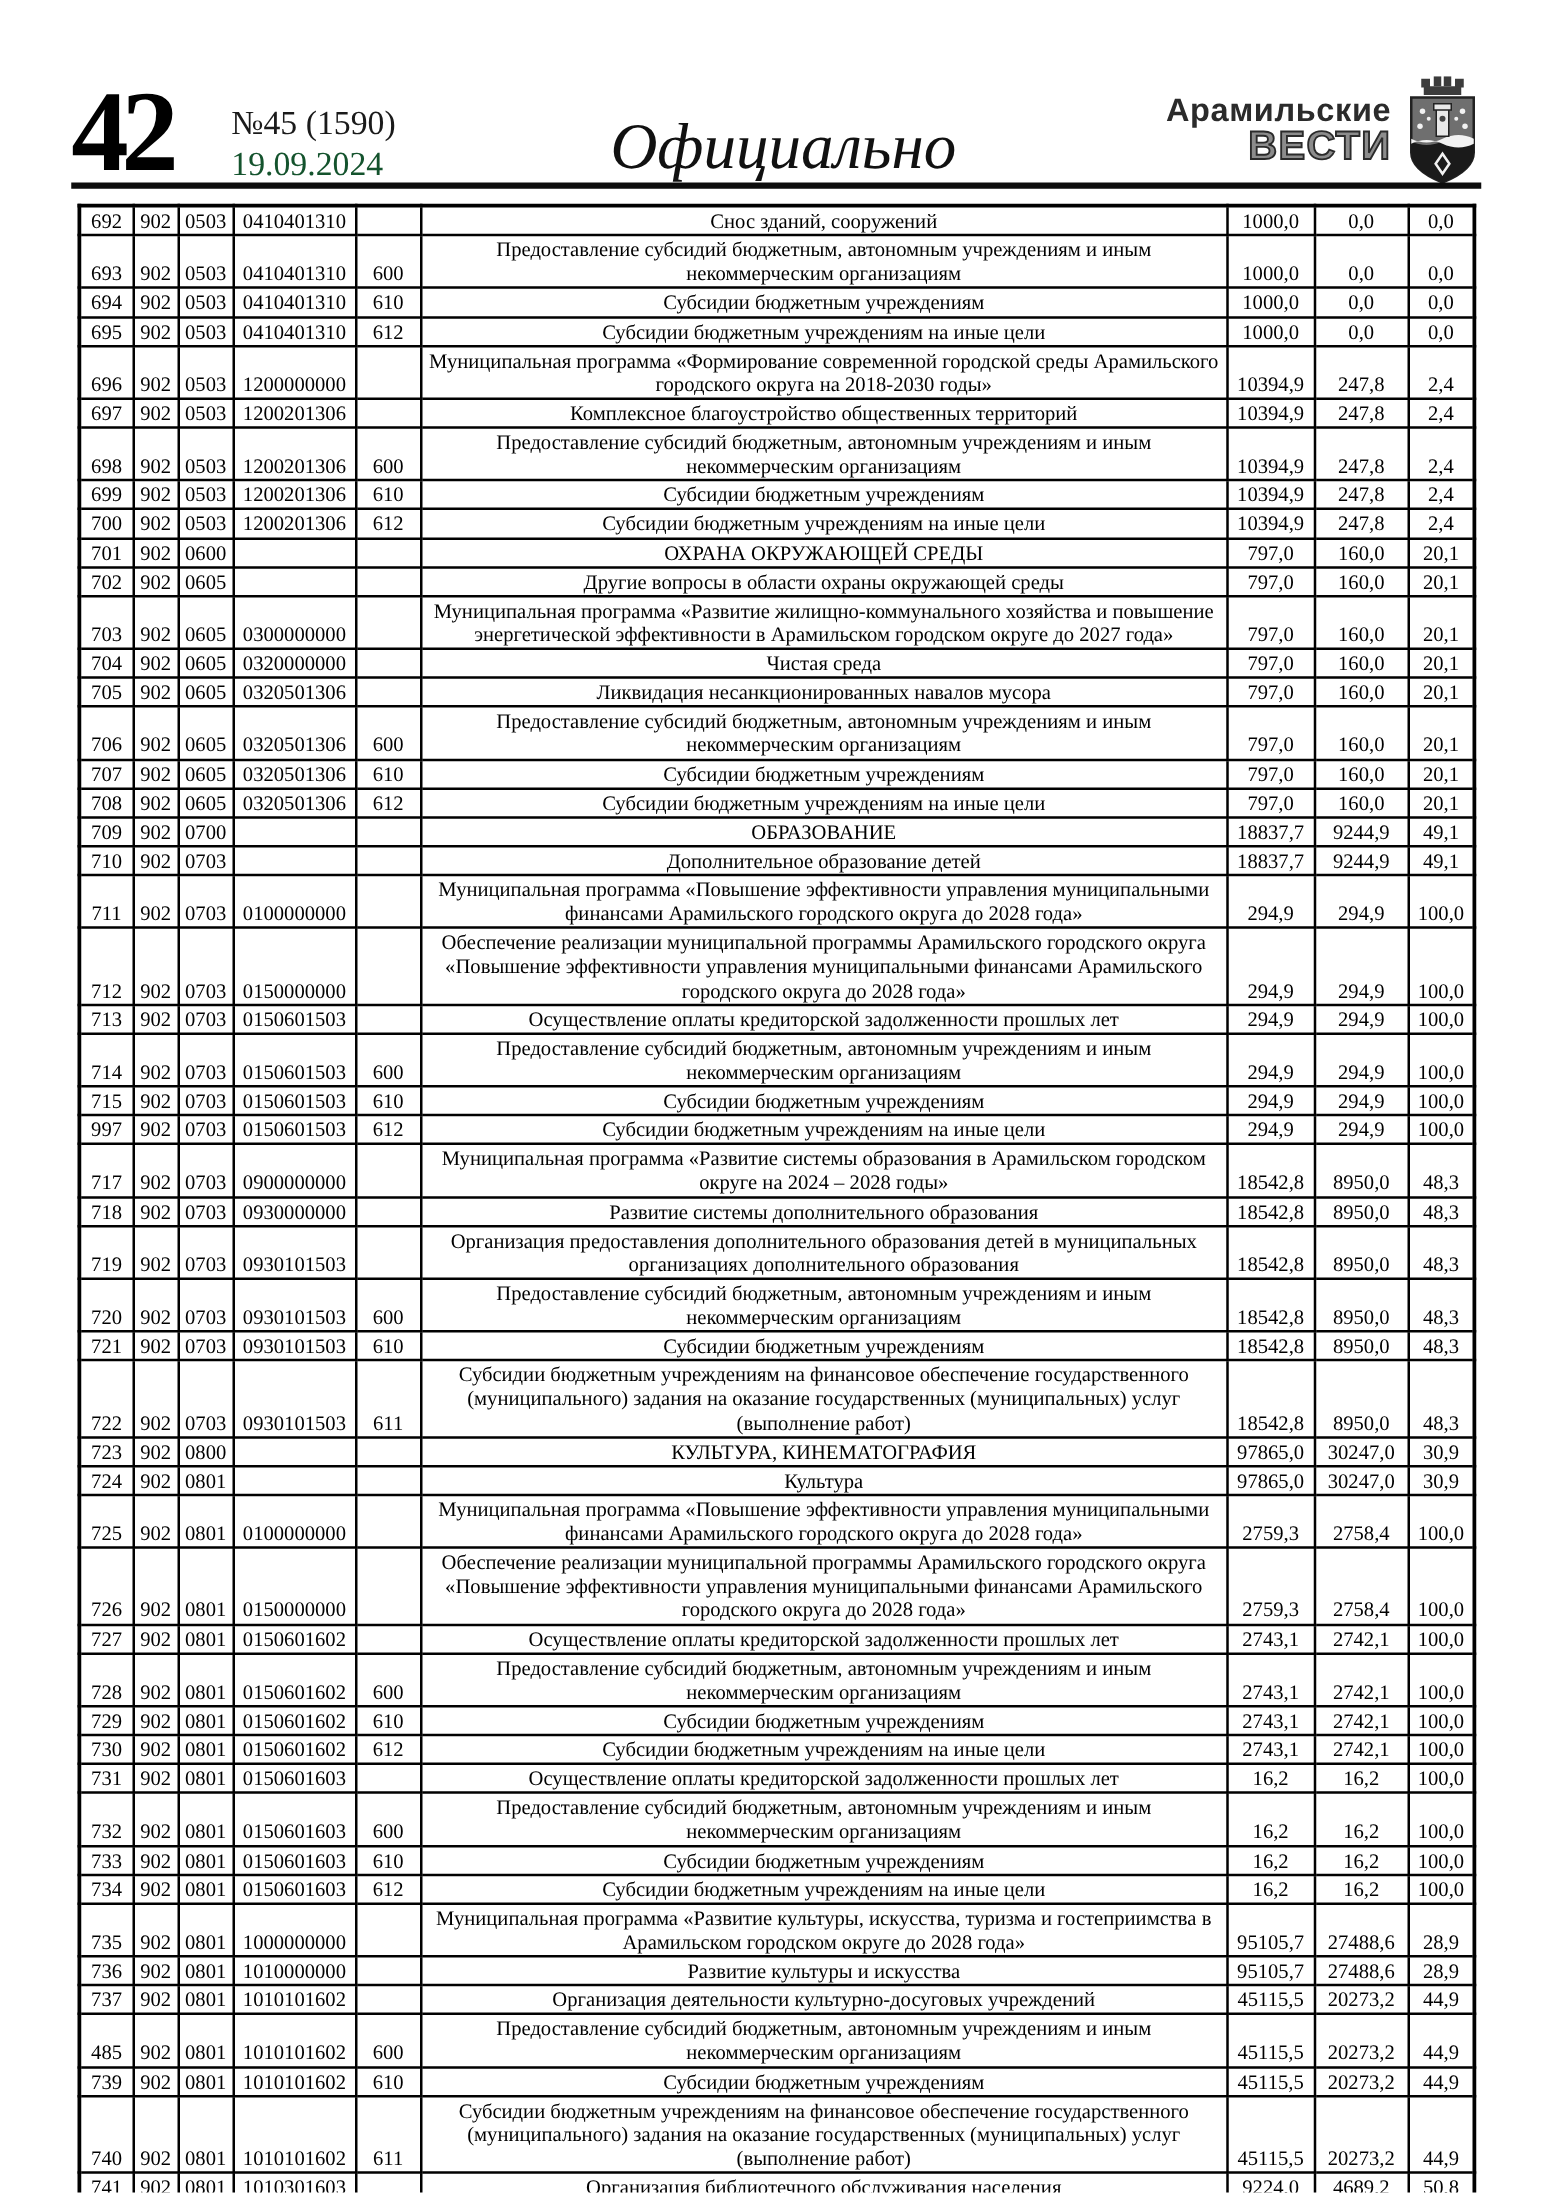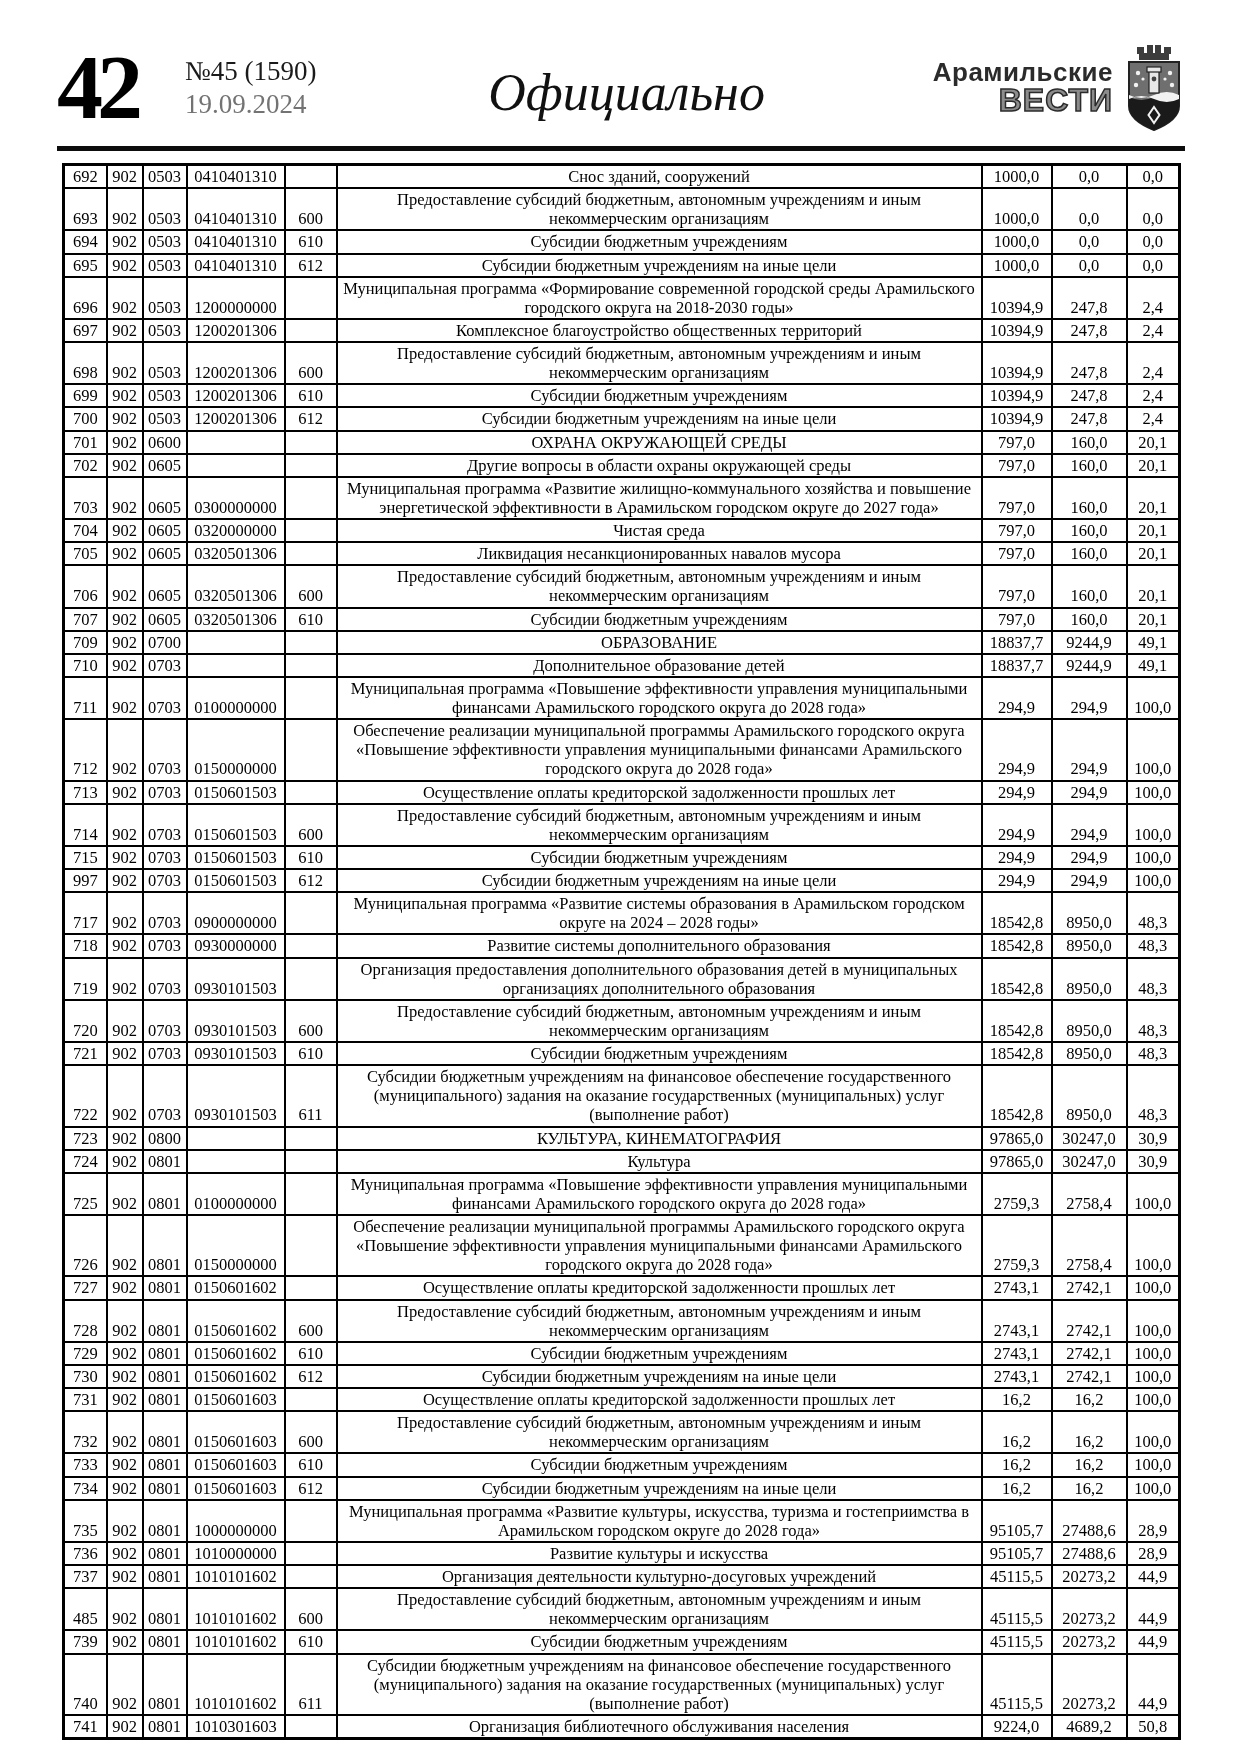--- a/index.html
+++ b/index.html
@@ -7,32 +7,32 @@
   body {
     width: 1241px; height: 1754px;
     font-family: "Liberation Serif", serif;
     color: #000;
     position: relative;
     overflow: hidden;
   }
 
   
   .header {
-    position: absolute; top: 40px; left: 57px; right: 56px; height: 95px;
-    display: flex; align-items: center;
+    position: absolute; top: 52px; left: 57px; right: 56px; height: 95px;
+    display: flex; align-items: flex-end;
   }
   .page-num {
     font-family: "Liberation Serif", serif;
     font-weight: bold; font-size: 92px; line-height: 0.9;
     letter-spacing: -6px;
     margin-right: 28px;
   }
   .issue-block { display: flex; flex-direction: column; justify-content: center; gap: 2px; margin-left: 20px; }
   .issue-no { font-size: 27px; color: #1a1a1a; }
-  .issue-date { font-size: 27px; color: #737373; }
+  .issue-date { font-size: 27px; color: #14532d; }
   .section-title {
     flex: 1; text-align: center;
     font-style: italic; font-size: 52px; color: #111;
     font-family: "Liberation Serif", serif;
     padding-left: 30px;
     margin-top: 10px;
   }
   .brand { display: flex; align-items: center; gap: 10px; margin-left: 26px; }
   .brand-text { display: flex; flex-direction: column; align-items: flex-end; line-height: 0.95; }
   .brand-top {
@@ -313,20 +313,31 @@
         <td>902</td>
         <td>0605</td>
         <td>0320501306</td>
         <td>610</td>
         <td class="c-desc">Субсидии бюджетным учреждениям</td>
         <td>797,0</td>
         <td>160,0</td>
         <td>20,1</td>
       </tr>
       <tr>
+        <td>708</td>
+        <td>902</td>
+        <td>0605</td>
+        <td>0320501306</td>
+        <td>612</td>
+        <td class="c-desc">Субсидии бюджетным учреждениям на иные цели</td>
+        <td>797,0</td>
+        <td>160,0</td>
+        <td>20,1</td>
+      </tr>
+      <tr>
         <td>709</td>
         <td>902</td>
         <td>0700</td>
         <td></td>
         <td></td>
         <td class="c-desc">ОБРАЗОВАНИЕ</td>
         <td>18837,7</td>
         <td>9244,9</td>
         <td>49,1</td>
       </tr>

